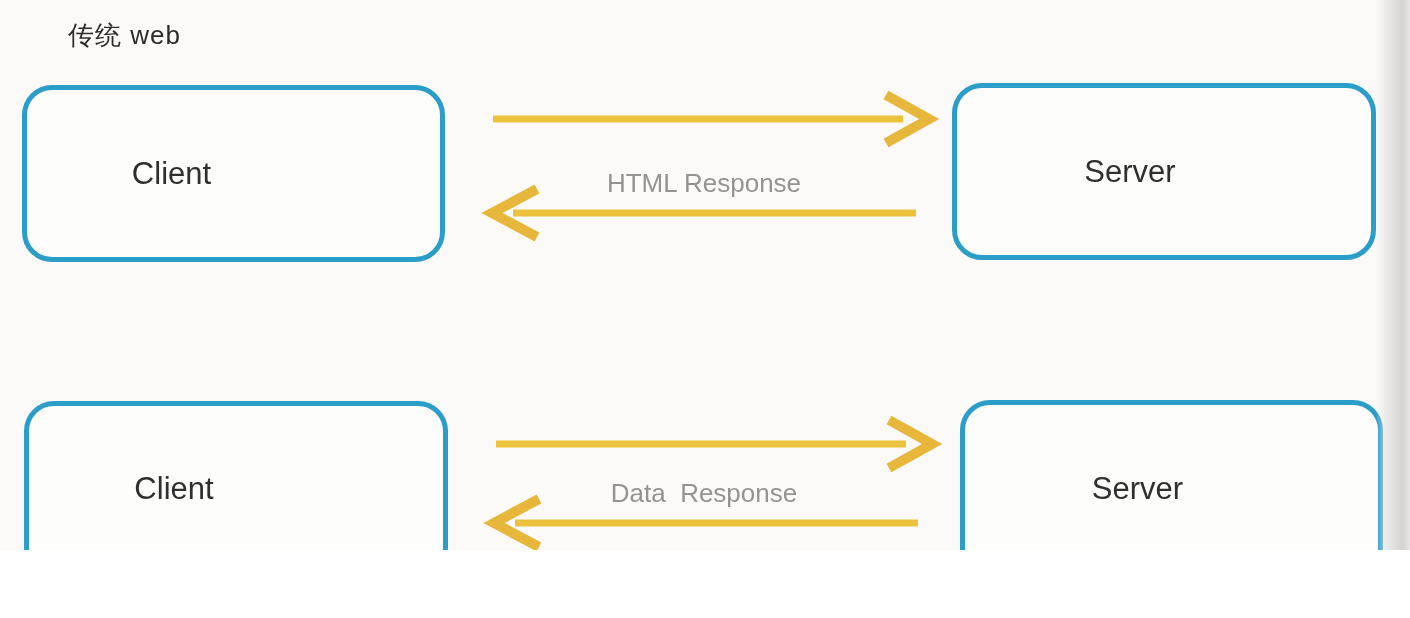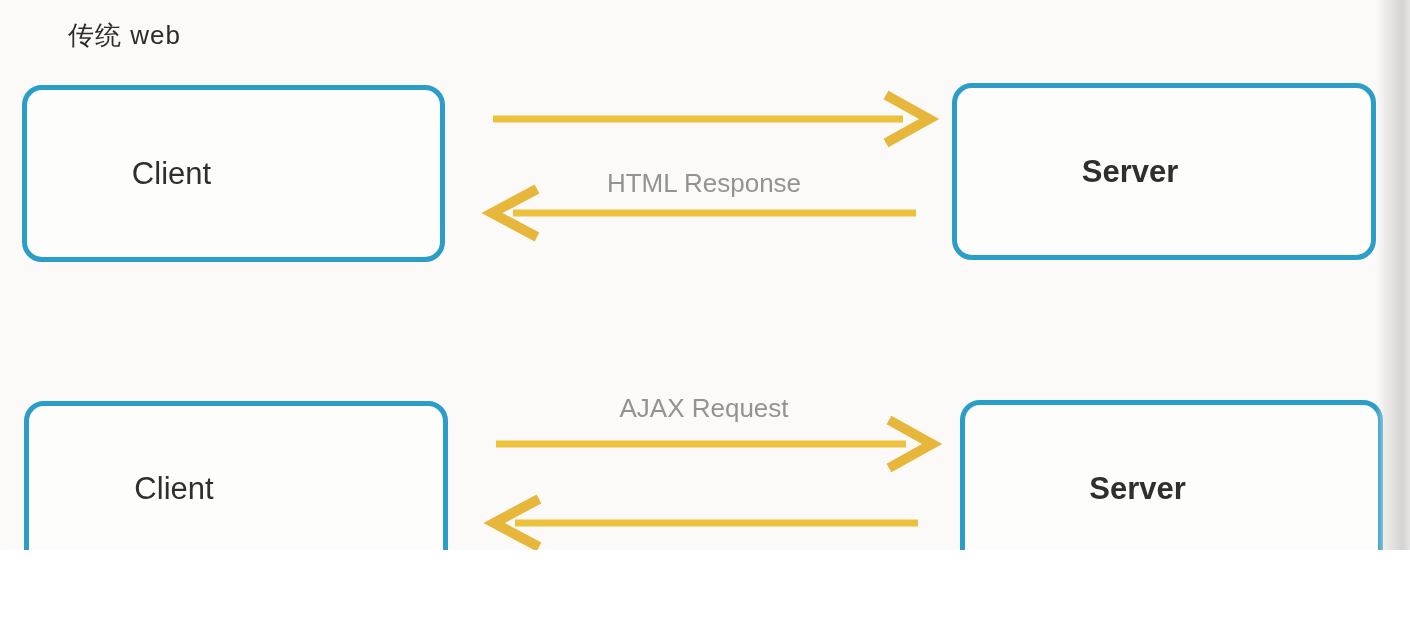--- a/index.html
+++ b/index.html
@@ -16,34 +16,34 @@
     font-size:26px;
     color:#2c2c2c;
     letter-spacing:1px;
   }
   .title-1 { left:68px; top:18px; }
   .title-2 { left:80px; top:334px; }
 
   .node {
     position:absolute;
     border:5px solid #2b9dc9;
-    border-radius:20px;
+    border-radius:30px;
     background:#fdfdfc;
     display:flex;
     align-items:center;
     justify-content:center;
     color:#2f2f2f;
     font-size:31px;
   }
   .client-1 { left:22px;  top:85px;  width:423px; height:177px; }
   .server-1 { left:952px; top:83px;  width:424px; height:177px; }
   .client-2 { left:24px;  top:401px; width:424px; height:176px; }
   .server-2 { left:960px; top:400px; width:423px; height:178px; }
   .client-1 .node-text, .client-2 .node-text { transform:translateX(-62px); }
-  .server-1 .node-text, .server-2 .node-text { transform:translateX(-34px);font-weight:bold; }
+  .server-1 .node-text, .server-2 .node-text { transform:translateX(-34px); }
 
   .arrow-label {
     position:absolute;
     left:488px;
     width:432px;
     text-align:center;
     font-size:26px;
     color:#939393;
     white-space:pre;
   }
@@ -94,21 +94,21 @@
 
   <div class="node server-1">
     <span class="node-text">Server</span>
   </div>
 
 
   <div class="node client-2">
     <span class="node-text">Client</span>
   </div>
 
-  <div class="arrow-label req-2">AJAX Request</div>
+  <div class="arrow-label res-2">Data  Response</div>
 
   <div class="node server-2">
     <span class="node-text">Server</span>
   </div>
 
   <svg class="arrow-layer" viewBox="0 0 1410 618" xmlns="http://www.w3.org/2000/svg">
     <g>
       <line class="arrow-shaft" x1="493" y1="119" x2="903" y2="119"></line>
       <polyline class="arrow-head" points="886,95 929,119 886,143"></polyline>
     </g>

